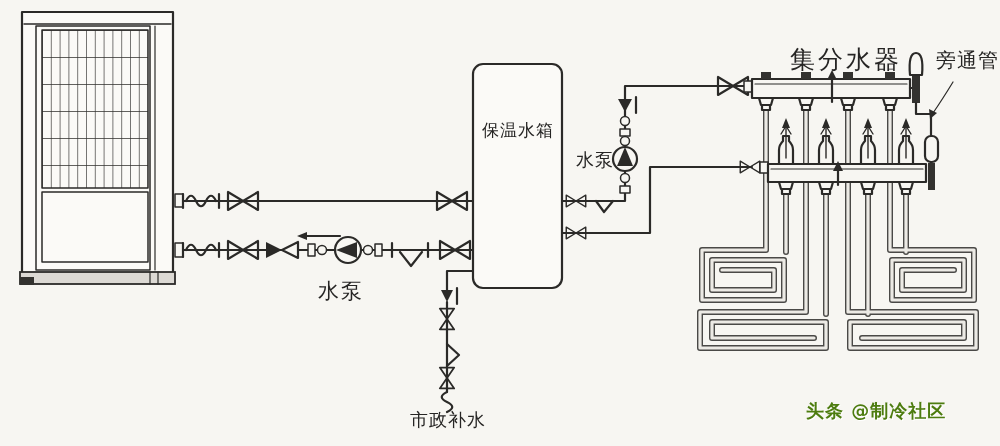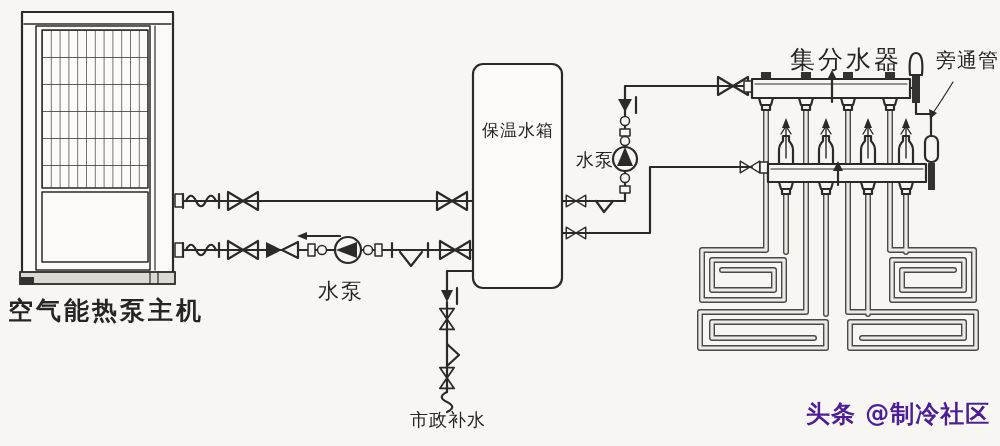--- a/index.html
+++ b/index.html
@@ -11,22 +11,22 @@
   .label{position:absolute;white-space:nowrap;color:#262524;line-height:1.1;}
   .lbl-brand{left:42px;top:212px;width:106px;text-align:center;font-size:20px;letter-spacing:1px;color:#191918;}
   .lbl-hp{left:8px;top:297px;font-size:25px;font-weight:600;letter-spacing:3px;}
   .lbl-pump1{left:318px;top:280px;font-size:21px;letter-spacing:2px;}
   .lbl-tank{left:476px;top:121px;width:84px;text-align:center;font-size:17px;letter-spacing:1px;white-space:normal;}
   .lbl-pump2{left:576px;top:150px;font-size:18px;letter-spacing:1px;}
   .lbl-manifold{left:790px;top:38px;font-size:25px;letter-spacing:3px;margin-top:8px;}
   .lbl-bypass{left:936px;top:49px;font-size:20px;letter-spacing:1px;}
   .lbl-makeup{left:410px;top:410px;font-size:18px;letter-spacing:1px;}
   .lbl-floor{left:757px;top:369px;font-size:21px;letter-spacing:3px;}
-  .lbl-wm{left:806px;top:401px;font-size:24px;font-weight:700;letter-spacing:1px;
-          color:#4c1d95;text-shadow:1px 1px 0 #ffffff;}
+  .lbl-wm{left:806px;top:401px;font-size:18px;font-weight:700;letter-spacing:1px;
+          color:#4d7c0f;text-shadow:1px 1px 0 #ffffff;}
   
   .ink{stroke:#2b2a28;fill:none;stroke-width:2.2;stroke-linecap:round;stroke-linejoin:round;}
   .thin{stroke-width:1.5;}
   .hair{stroke-width:1.2;}
   .fillbg{fill:#f7f6f2;}
   .fillwhite{fill:#fbfaf7;}
   .dark{fill:#33322f;stroke:none;}
   .solid{fill:#2b2a28;stroke:none;}
   .coil-outer{stroke:#4a4947;stroke-width:6;fill:none;stroke-linejoin:round;stroke-linecap:round;}
   .coil-inner{stroke:#eceae5;stroke-width:3.2;fill:none;stroke-linejoin:round;stroke-linecap:round;}
@@ -243,21 +243,20 @@
     <g class="ink" stroke-width="1.8">
       <path d="M447,344 L459,355 M447,366 L459,355"></path>
     </g>
     <use href="#valveV" transform="translate(447,378) scale(0.8)" class="ink" stroke-width="2.5"></use>
     <g class="ink" stroke-width="1.8">
       <path d="M447,392 c-7,3.3 -7,6.7 0,10 c7,3.3 7,6.7 0,10"></path>
     </g>
   </g>
 </svg>
 
-<div class="label lbl-hp">空气能热泵主机</div>
 <div class="label lbl-pump1">水泵</div>
 <div class="label lbl-tank">保温水箱</div>
 <div class="label lbl-pump2">水泵</div>
 <div class="label lbl-manifold">集分水器</div>
 <div class="label lbl-bypass">旁通管</div>
 <div class="label lbl-makeup">市政补水</div>
 <div class="label lbl-wm">头条 @制冷社区</div>
 
 </div>
 

